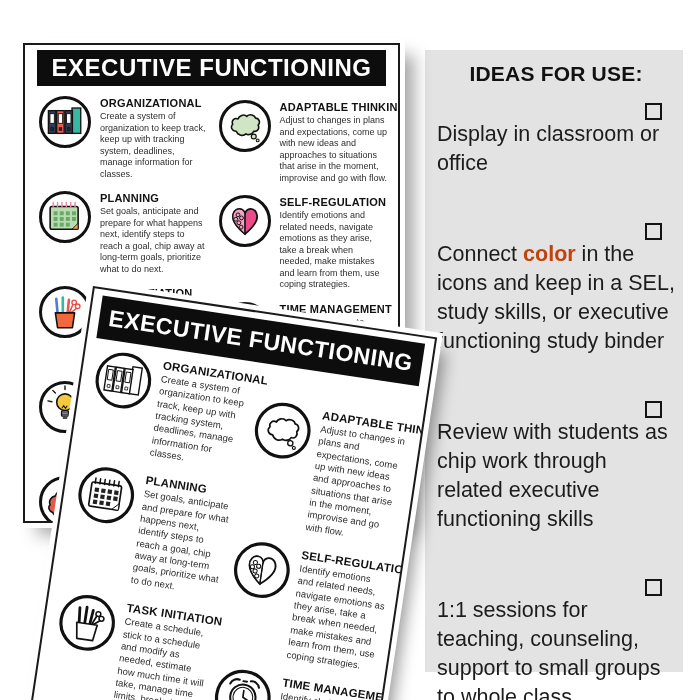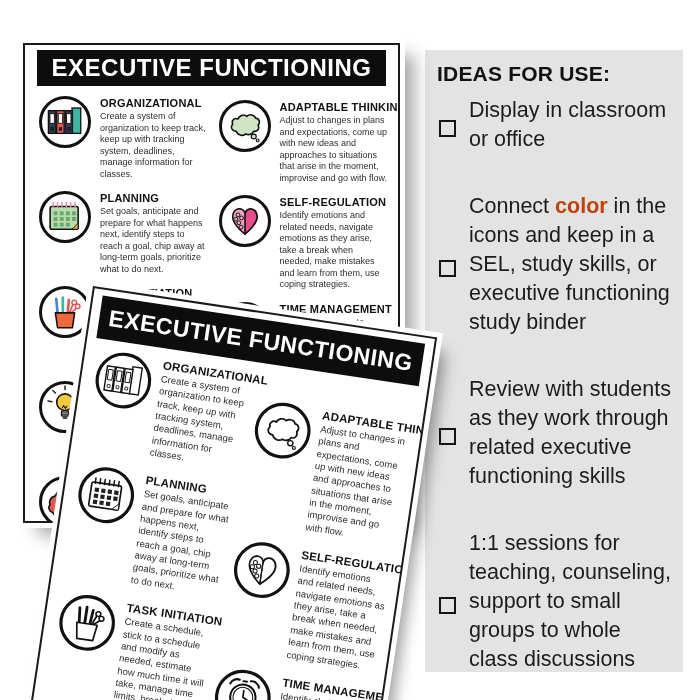--- a/index.html
+++ b/index.html
@@ -10,23 +10,23 @@
     -webkit-font-smoothing:antialiased;
   }
 
   
   .sidebar{
     position:absolute;left:425px;top:50px;width:258px;height:622px;
     background:#e3e3e3;box-sizing:border-box;
     padding:12px 8px 0 12px;z-index:1;color:#1c1c1c;
   }
   .sidebar h2{
-    margin:0 0 10px 0;font-size:21px;font-weight:800;letter-spacing:.2px;color:#111;
-  }
-  .li{display:flex;align-items:center;margin-bottom:38px;}
+    margin:0 0 10px 0;font-size:21px;font-weight:800;letter-spacing:.2px;color:#111;text-align:center;
+  }
+  .li{display:flex;align-items:flex-end;margin-bottom:38px;flex-direction:column;}
   .li:last-child{margin-bottom:13px;}
   .checkbox{
     flex:0 0 auto;width:13px;height:13px;margin:7px 13px 0 2px;
     border:2.6px solid #141414;background:transparent;
   }
   .li-text{margin:0;font-size:21.5px;line-height:29px;color:#1c1c1c;}
   .hl{font-weight:800;}
 
   
   .page{
@@ -415,20 +415,20 @@
     <p class="li-text">Display in classroom or office</p>
   </div>
 
   <div class="li">
     <span class="checkbox"></span>
     <p class="li-text"><span>Connect </span><strong class="hl" style="color: #c2410c;">color</strong><span> in the icons and keep in a SEL, study skills, or executive functioning study binder</span></p>
   </div>
 
   <div class="li">
     <span class="checkbox"></span>
-    <p class="li-text">Review with students as they work through related executive functioning skills</p>
+    <p class="li-text">Review with students as chip work through related executive functioning skills</p>
   </div>
 
   <div class="li">
     <span class="checkbox"></span>
     <p class="li-text">1:1 sessions for teaching, counseling, support to small groups to whole class discussions</p>
   </div>
 </div>
 
 </body></html>

